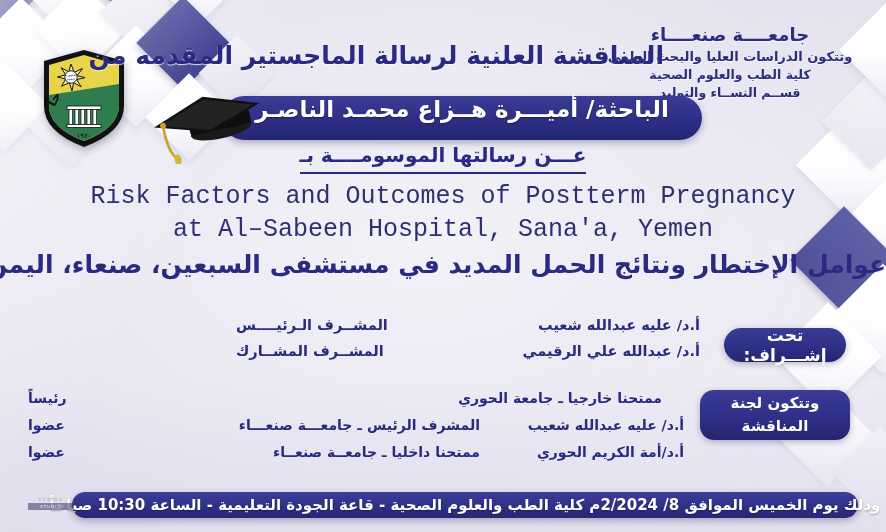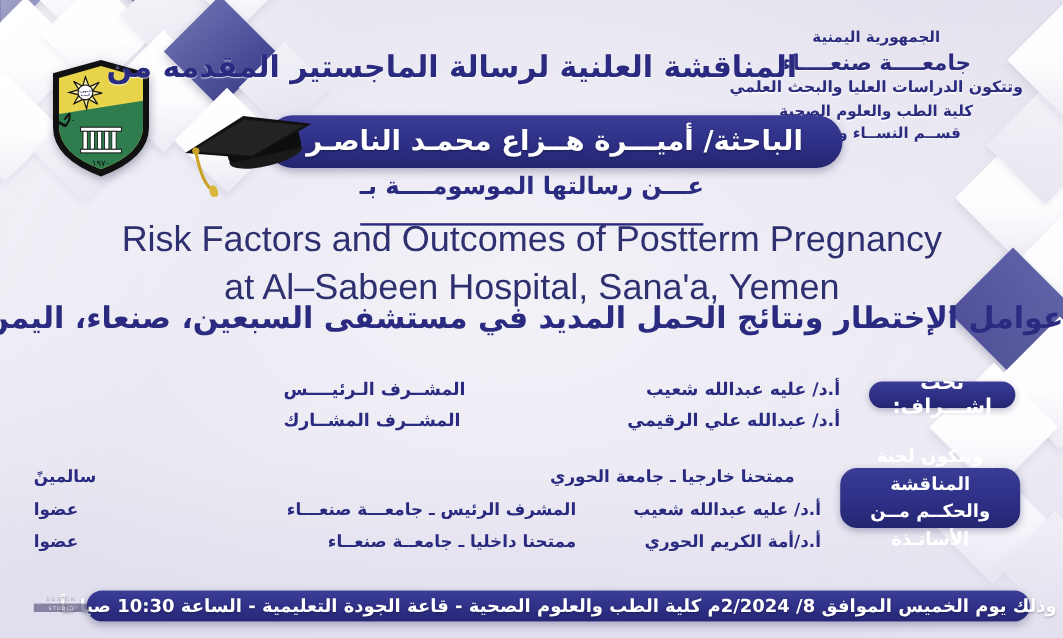--- a/index.html
+++ b/index.html
@@ -50,59 +50,59 @@
     font-size:25px;line-height:1.15;white-space:nowrap;
     text-shadow:0 1px 1px rgba(255,255,255,.8);
   }
 
   
   #pill-researcher{
     position:absolute;top:96px;right:184px;width:480px;height:44px;
     background:linear-gradient(180deg,#3a3c95 0%,#2e2f86 55%,#24256f 100%);
     border-radius:22px;
     box-shadow:0 3px 7px rgba(40,40,90,.33);
-    display:flex;align-items:center;justify-content:center;
+    display:flex;justify-content:center;
   }
   #pill-researcher span{
     color:#ffffff;font-weight:bold;font-size:23px;white-space:nowrap;
     letter-spacing:.4px;text-shadow:0 1px 2px rgba(0,0,0,.35);
   }
 
   
   #cap{position:absolute;left:150px;top:86px;width:118px;height:78px;}
 
   
   #t2{
     position:absolute;top:143px;right:0;left:0;
     text-align:center;color:#2a2b80;font-weight:bold;font-size:20px;
   }
-  #t2 u{text-decoration:none;border-bottom:2.5px solid #2a2b80;padding-bottom:19px;}
+  #t2 u{text-decoration:none;border-bottom:2.5px solid #2a2b80;padding-bottom:5px;}
 
   
   #t-en{
     position:absolute;top:180px;right:0;left:0;text-align:center;
-    font-family:Liberation Sans, sans-serif;
-    color:#2e3070;font-size:30px;line-height:1.32;
+    font-family:Liberation Mono, monospace;
+    color:#2e3070;font-size:25px;line-height:1.32;
   }
 
   
   #t-ar{
     position:absolute;top:250px;right:0;left:0;text-align:center;
     color:#2a2b80;font-weight:bold;font-size:25px;white-space:nowrap;
   }
 
   
   #sup{position:absolute;top:312px;right:30px;left:30px;height:60px;}
   .badge{
     position:absolute;background:linear-gradient(180deg,#3a3c95 0%,#2d2e84 60%,#24256f 100%);
     border-radius:16px;box-shadow:0 2px 6px rgba(40,40,90,.32);
     color:#fff;font-weight:bold;display:flex;flex-direction:column;
     align-items:center;justify-content:center;text-align:center;
   }
-  #badge-sup{right:10px;top:6px;width:122px;height:22px;font-size:17px;border-radius:17px;}
+  #badge-sup{right:10px;top:16px;width:122px;height:34px;font-size:17px;border-radius:17px;}
   #sup-rows{position:absolute;right:150px;top:0;width:470px;}
   .sup-row{display:flex;align-items:center;height:26px;color:#2a2b80;font-weight:bold;}
   .sup-name{width:210px;text-align:right;font-size:14.5px;padding-right:6px;}
   .sup-role{flex:1;text-align:left;font-size:14.5px;letter-spacing:.3px;}
 
   
   #com{position:absolute;top:384px;right:30px;left:24px;height:92px;}
   #badge-com{right:6px;top:6px;width:150px;height:50px;font-size:15px;
              border-radius:14px;line-height:1.55;}
   #com-rows{position:absolute;right:168px;left:4px;top:0;}
@@ -195,21 +195,20 @@
         <rect x="-3" y="-4.6" width="3.6" height="15" fill="#ffffff" stroke="#111" stroke-width="0.7"></rect>
         <rect x="3" y="-4.6" width="3.6" height="15" fill="#ffffff" stroke="#111" stroke-width="0.7"></rect>
         <rect x="9" y="-4.6" width="3.6" height="15" fill="#ffffff" stroke="#111" stroke-width="0.7"></rect>
         <rect x="-17" y="10.4" width="34" height="3" fill="#ffffff" stroke="#111" stroke-width="0.8"></rect>
       </g>
       <text x="46" y="90" font-size="7" fill="#111" text-anchor="middle" font-family="'DejaVu Sans',sans-serif">١٩٧٠</text>
     </svg>
   </div>
 
   <div id="org">
-    <div class="l1">الجمهورية اليمنية</div>
     <div class="l2">جامعــــة صنعــــاء</div>
     <div class="l3">وتتكون الدراسات العليا والبحث العلمي</div>
     <div class="l4">كلية الطب والعلوم الصحية</div>
     <div class="l5">قســم النســاء والتوليد</div>
   </div>
 
   <div id="t1">المناقشة العلنية لرسالة الماجستير المقدمه من</div>
 
   <div id="pill-researcher">
     <span>الباحثة/ أميـــرة هــزاع محمـد الناصـر</span>
@@ -252,26 +251,25 @@
       <div class="sup-row">
         <div class="sup-name">أ.د/ عبدالله علي الرقيمي</div>
         <div class="sup-role">المشــرف المشــارك</div>
       </div>
     </div>
   </div>
 
   <div id="com">
     <div class="badge" id="badge-com">
       <span>وتتكون لجنة المناقشة</span>
-      <span>والحكــم مــن الأساتـذة</span>
     </div>
     <div id="com-rows">
       <div class="com-row">
         <div class="com-place">ممتحنا خارجيا ـ جامعة الحوري</div>
-        <div class="com-title">سالمينً</div>
+        <div class="com-title">رئيساً</div>
       </div>
       <div class="com-row">
         <div class="com-name">أ.د/ عليه عبدالله شعيب</div>
         <div class="com-place">المشرف الرئيس ـ جامعـــة صنعـــاء</div>
         <div class="com-title">عضوا</div>
       </div>
       <div class="com-row">
         <div class="com-name">أ.د/أمة الكريم الحوري</div>
         <div class="com-place">ممتحنا داخليا ـ جامعــة صنعــاء</div>
         <div class="com-title">عضوا</div>

